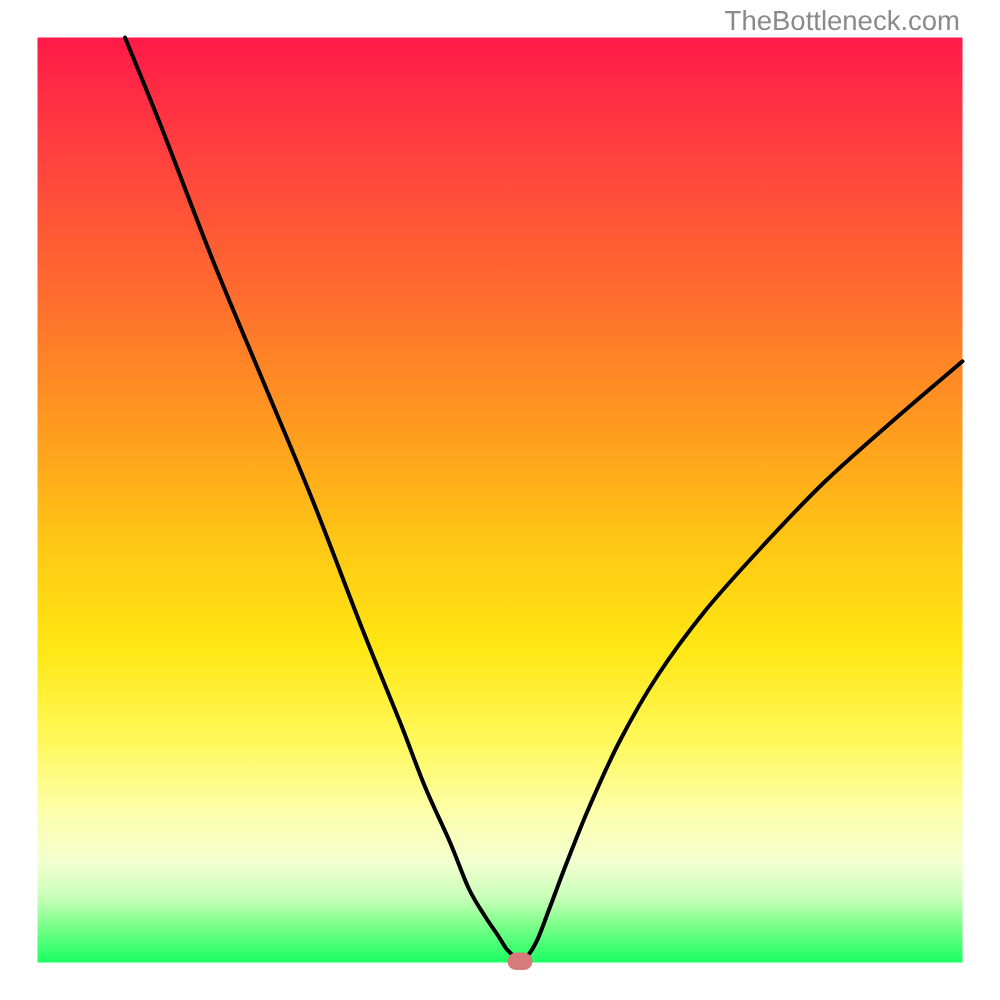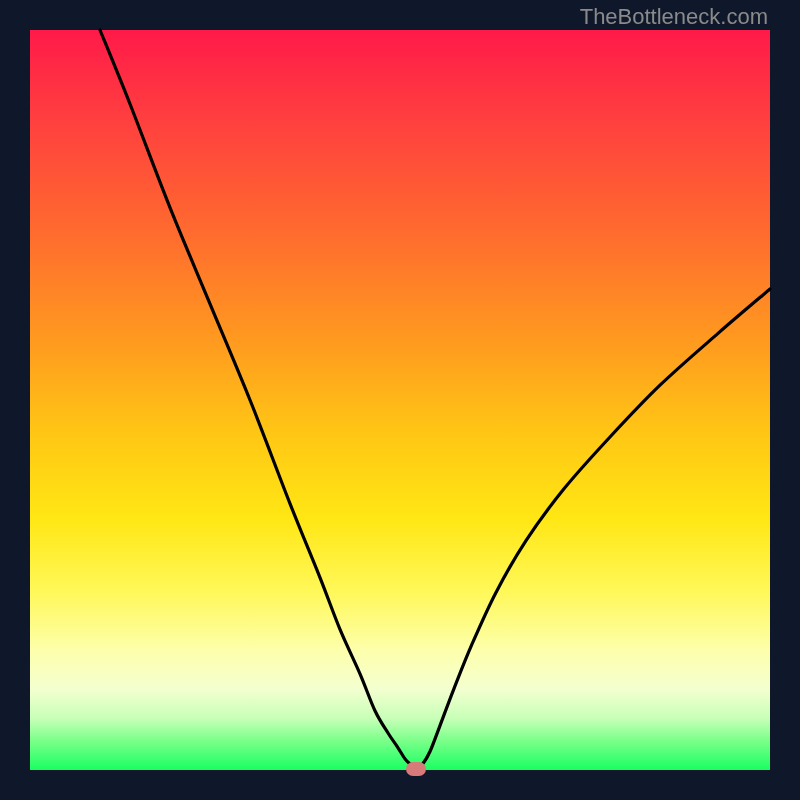--- a/index.html
+++ b/index.html
@@ -8,21 +8,21 @@
     width: 800px;
     height: 800px;
     background: #000;
     overflow: hidden;
     font-family: Arial, Helvetica, sans-serif;
   }
   .frame {
     position: relative;
     width: 800px;
     height: 800px;
-    background: #0f172a;
+    background: #ffffff;
   }
   .plot-area {
     position: absolute;
     left: 30px;
     top: 30px;
     width: 740px;
     height: 740px;
     background: linear-gradient(to bottom,
       #ff1a49 0%,
       #ff3f3f 12%,

